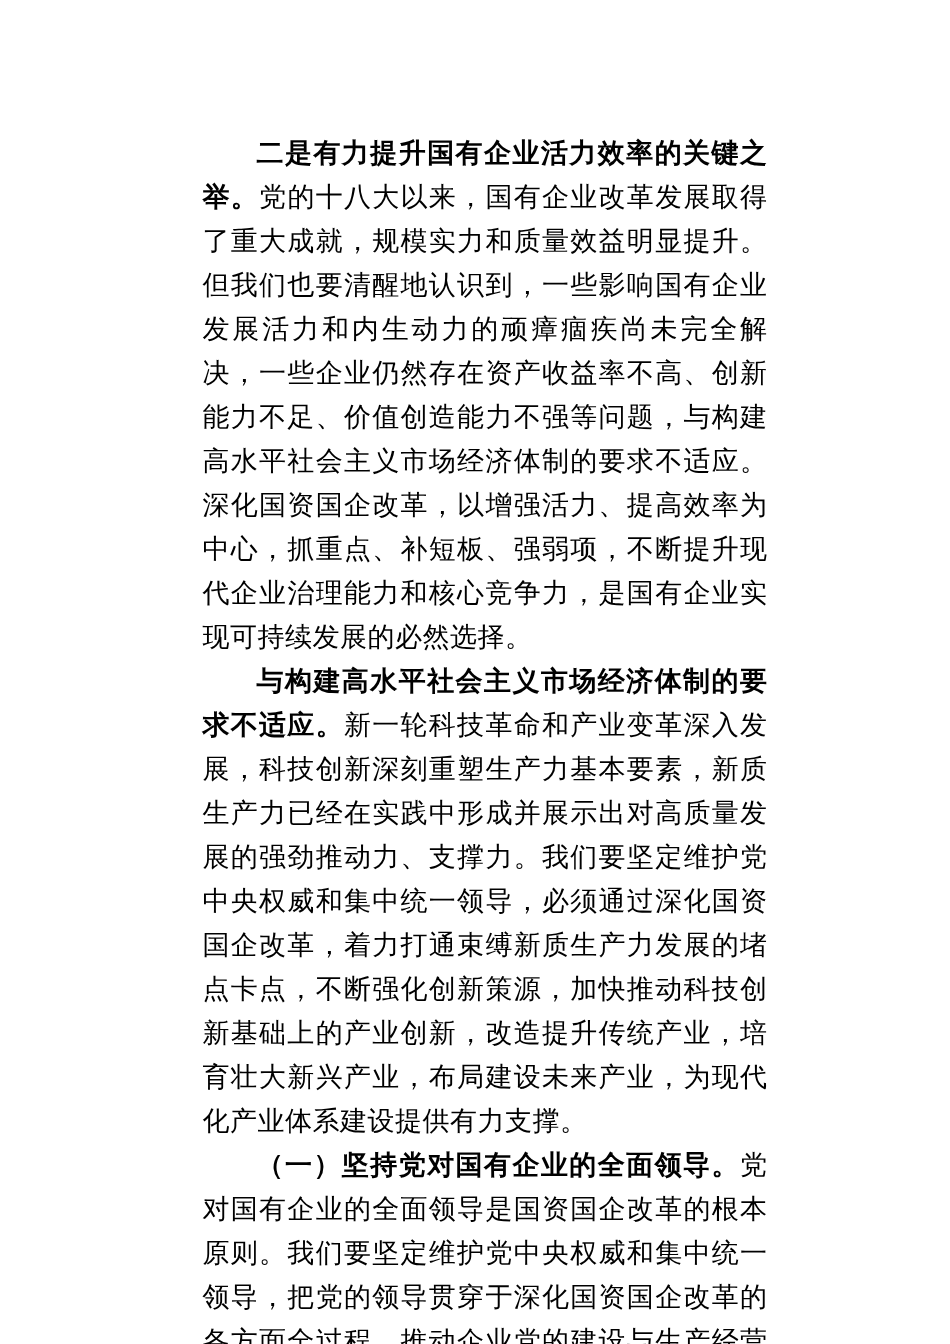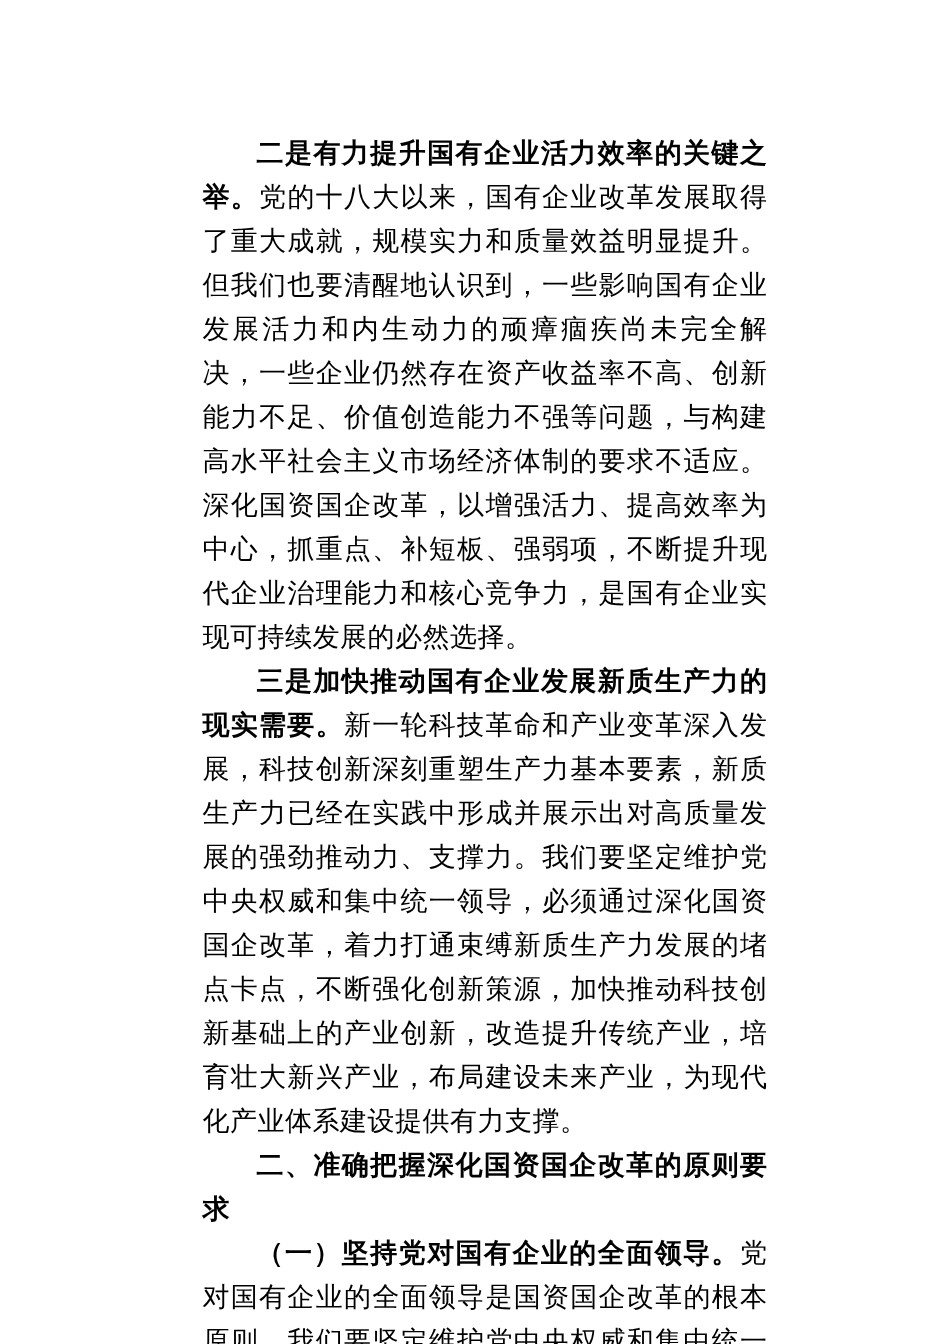--- a/index.html
+++ b/index.html
@@ -40,20 +40,19 @@
   }
 </style>
 </head>
 <body>
 
 <div class="page">
   <div class="doc-body">
 
     <p class="para"><span class="lead">二是有力提升国有企业活力效率的关键之举。</span><span>党的十八大以来，国有企业改革发展取得了重大成就，规模实力和质量效益明显提升。但我们也要清醒地认识到，一些影响国有企业发展活力和内生动力的顽瘴痼疾尚未完全解决，一些企业仍然存在资产收益率不高、创新能力不足、价值创造能力不强等问题，与构建高水平社会主义市场经济体制的要求不适应。深化国资国企改革，以增强活力、提高效率为中心，抓重点、补短板、强弱项，不断提升现代企业治理能力和核心竞争力，是国有企业实现可持续发展的必然选择。</span></p>
 
-    <p class="para"><span class="lead">三是加快推动国有企业发展新质生产力的现实需要。</span><span>新一轮科技革命和产业变革深入发展，科技创新深刻重塑生产力基本要素，新质生产力已经在实践中形成并展示出对高质量发展的强劲推动力、支撑力。我们要坚定维护党中央权威和集中统一领导，必须通过深化国资国企改革，着力打通束缚新质生产力发展的堵点卡点，不断强化创新策源，加快推动科技创新基础上的产业创新，改造提升传统产业，培育壮大新兴产业，布局建设未来产业，为现代化产业体系建设提供有力支撑。</span></p>
+    <p class="para"><span class="lead">与构建高水平社会主义市场经济体制的要求不适应。</span><span>新一轮科技革命和产业变革深入发展，科技创新深刻重塑生产力基本要素，新质生产力已经在实践中形成并展示出对高质量发展的强劲推动力、支撑力。我们要坚定维护党中央权威和集中统一领导，必须通过深化国资国企改革，着力打通束缚新质生产力发展的堵点卡点，不断强化创新策源，加快推动科技创新基础上的产业创新，改造提升传统产业，培育壮大新兴产业，布局建设未来产业，为现代化产业体系建设提供有力支撑。</span></p>
 
-    <p class="heading">二、准确把握深化国资国企改革的原则要求</p>
 
     <p class="para"><span class="lead">（一）坚持党对国有企业的全面领导。</span><span>党对国有企业的全面领导是国资国企改革的根本原则。我们要坚定维护党中央权威和集中统一领导，把党的领导贯穿于深化国资国企改革的各方面全过程，推动企业党的建设与生产经营深度融合。加强国有企业领导班子和干部人才队伍建设，积极营造风清气正的良</span></p>
 
   </div>
 </div>
 
 </body></html>

